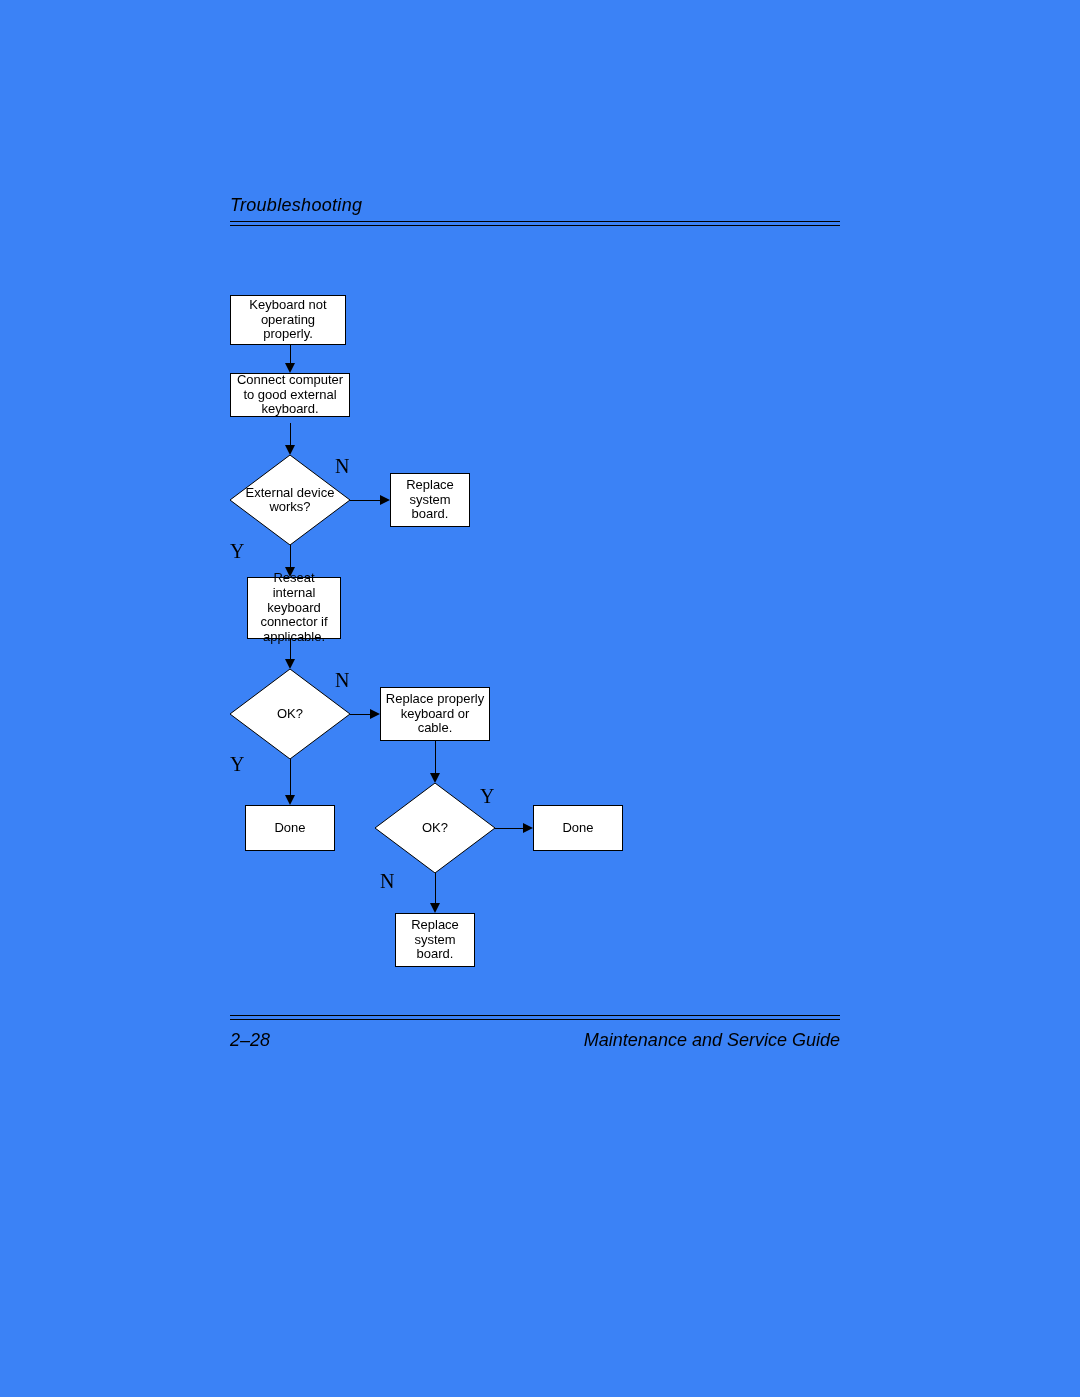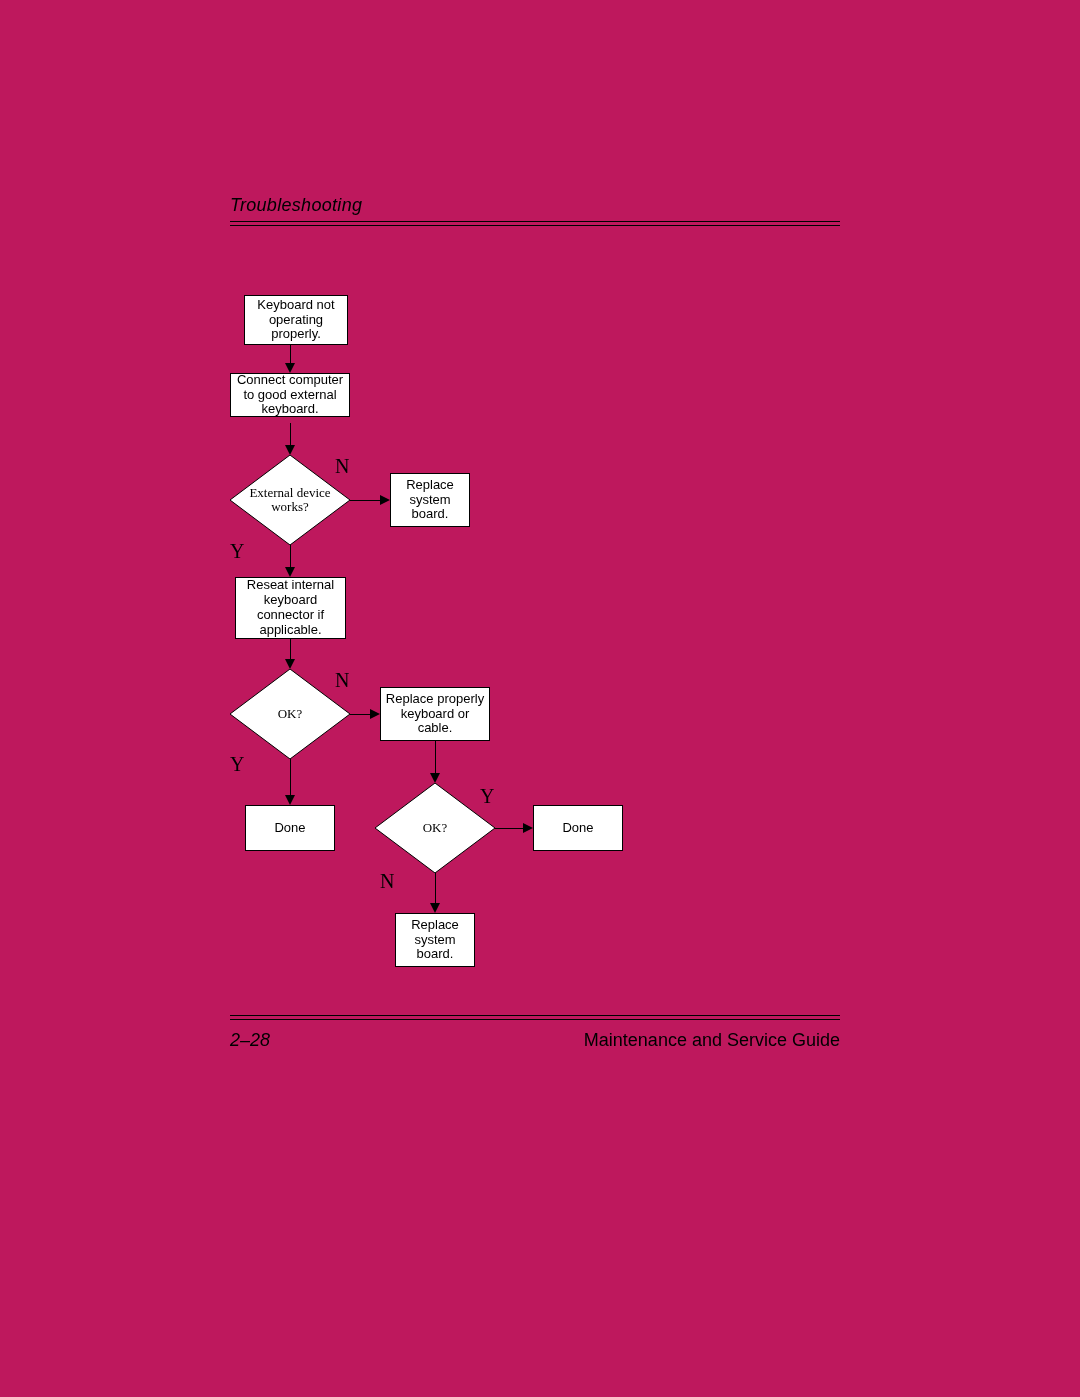--- a/index.html
+++ b/index.html
@@ -5,21 +5,21 @@
   html, body {
     margin: 0;
     padding: 0;
     background: #fff;
     font-family: Arial, Helvetica, sans-serif;
   }
   .page {
     position: relative;
     width: 1080px;
     height: 1397px;
-    background: #be185d;
+    background: #3b82f6;
     overflow: hidden;
   }
   .running-head {
     position: absolute;
     left: 230px;
     top: 195px;
     font-style: italic;
     font-size: 18px;
     letter-spacing: 0.3px;
   }
@@ -48,20 +48,21 @@
     position: absolute;
     left: 230px;
     top: 1030px;
     font-style: italic;
     font-size: 18px;
   }
   .footer-right {
     position: absolute;
     right: 240px;
     top: 1030px;
+    font-style: italic;
     font-size: 18px;
   }
 
   
   .fc {
     position: absolute;
     left: 230px;
     top: 295px;
     width: 620px;
     height: 710px;
@@ -85,21 +86,20 @@
   }
   .diamond svg { position:absolute; left:0; top:0; }
   .diamond .dlabel {
     position: absolute;
     width: 100%;
     text-align: center;
     font-size: 13px;
     line-height: 1.1;
     top: 50%;
     transform: translateY(-50%);
-    font-family: Liberation Serif, serif;
   }
   .edge-label {
     position: absolute;
     font-family: 'Times New Roman', Times, serif;
     font-size: 20px;
   }
   
   .arrow-v, .arrow-h { position:absolute; background:#000; }
   .arrow-v { width:1px; }
   .arrow-h { height:1px; }
@@ -123,21 +123,21 @@
 
 <div class="page">
 
   <div class="running-head">Troubleshooting</div>
   <div class="hr top1"></div>
   <div class="hr top2"></div>
 
 
   <div class="fc">
 
-    <div class="box" style="left:14px; top:0px; width:104px; height:50px;">
+    <div class="box" style="left:0; top:0px; width:116px; height:50px;">
       <div class="inner">Keyboard not operating properly.</div>
     </div>
 
     <div class="arrow-v" style="left:60px; top:50px; height:18px;"></div>
     <div class="arrowhead down" style="left:55px; top:68px;"></div>
 
     <div class="box" style="left:0px; top:78px; width:120px; height:44px;">
       <div class="inner">Connect computer to good external keyboard.</div>
     </div>
 
@@ -157,21 +157,21 @@
 
     <div class="edge-label" style="left:0px; top:245px;">Y</div>
 
     <div class="arrow-v" style="left:60px; top:250px; height:22px;"></div>
     <div class="arrowhead down" style="left:55px; top:272px;"></div>
 
     <div class="box" style="left:160px; top:178px; width:80px; height:54px;">
       <div class="inner">Replace system board.</div>
     </div>
 
-    <div class="box" style="left:5px; top:282px; width:111px; height:62px;">
+    <div class="box" style="left:17px; top:282px; width:94px; height:62px;">
       <div class="inner">Reseat internal keyboard connector if applicable.</div>
     </div>
 
     <div class="arrow-v" style="left:60px; top:344px; height:20px;"></div>
     <div class="arrowhead down" style="left:55px; top:364px;"></div>
 
     <div class="diamond" style="left:0px; top:374px; width:120px; height:90px;">
       <svg width="120" height="90" viewBox="0 0 120 90">
         <polygon points="60,0 120,45 60,90 0,45" fill="#fff" stroke="#000" stroke-width="1"></polygon>
       </svg>

